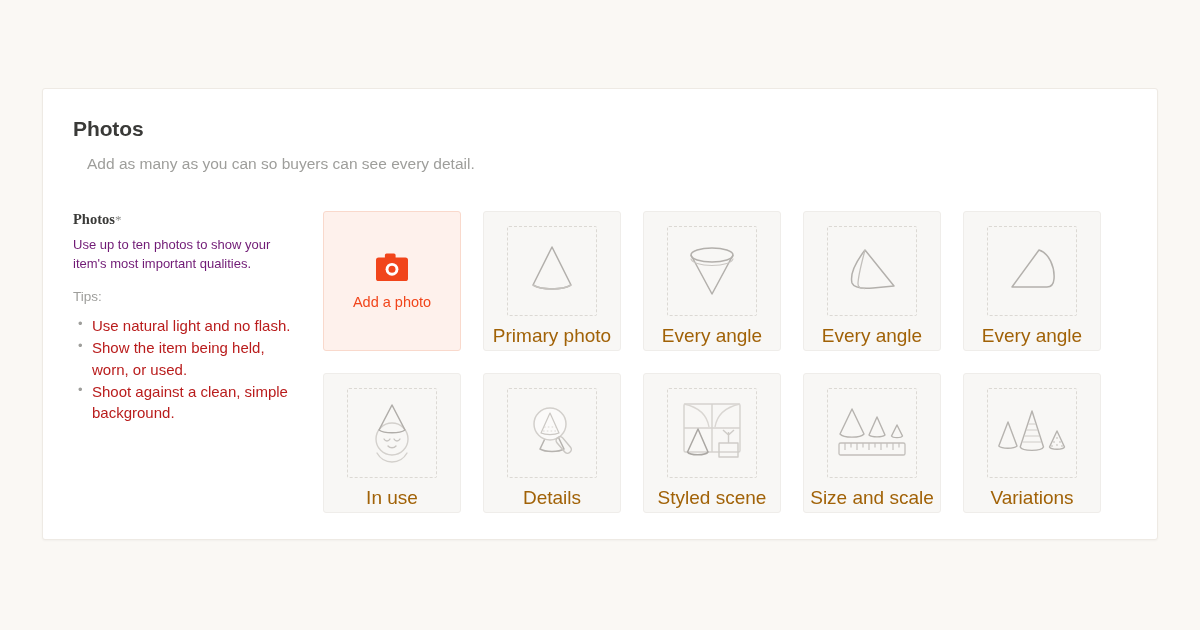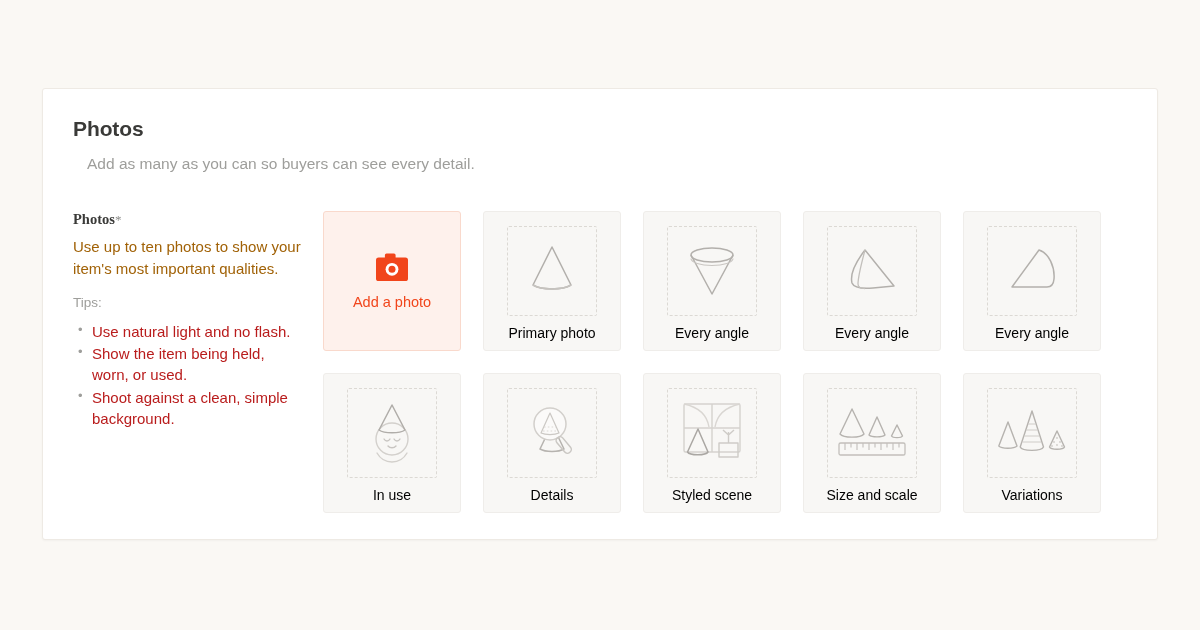--- a/index.html
+++ b/index.html
@@ -62,22 +62,22 @@
     margin: 0 0 8px 0;
     line-height: 1.2;
     font-family: Liberation Serif, serif;
   }
   .field-label .req {
     font-weight: normal;
     color: #8d8d8a;
     font-size: 13px;
   }
   .field-help {
-    font-size: 15px;
-    color: #a16207;
+    font-size: 13px;
+    color: #701a75;
     line-height: 1.45;
     margin: 0 0 14px 0;
     max-width: 238px;
   }
   .tips-label {
     font-size: 13.5px;
     color: #9e9e9b;
     margin: 0 0 8px 0;
     line-height: 1.4;
   }
@@ -136,22 +136,22 @@
     width: 90px;
     height: 90px;
     border: 1px dashed #dcd9d4;
     border-radius: 2px;
     display: flex;
     align-items: center;
     justify-content: center;
     margin-top: 2px;
   }
   .tile-label {
-    font-size: 14px;
-    color: #000000;
+    font-size: 19px;
+    color: #a16207;
     margin-top: 10px;
     line-height: 1;
     white-space: nowrap;
   }
 
   .cam-wrap {
     display: flex;
     flex-direction: column;
     align-items: center;
     justify-content: center;

